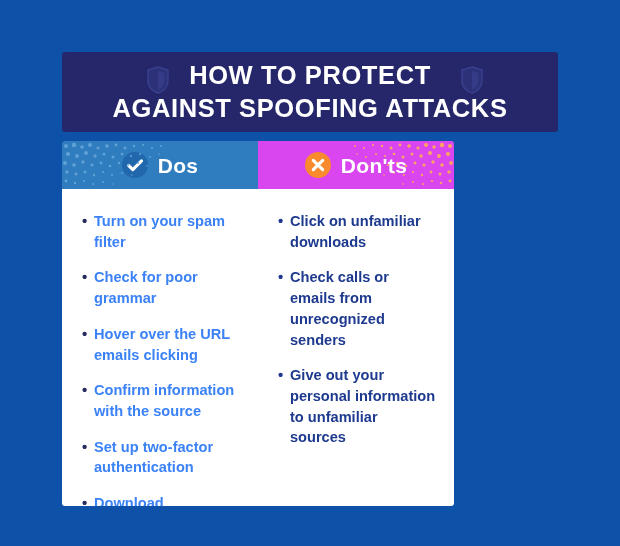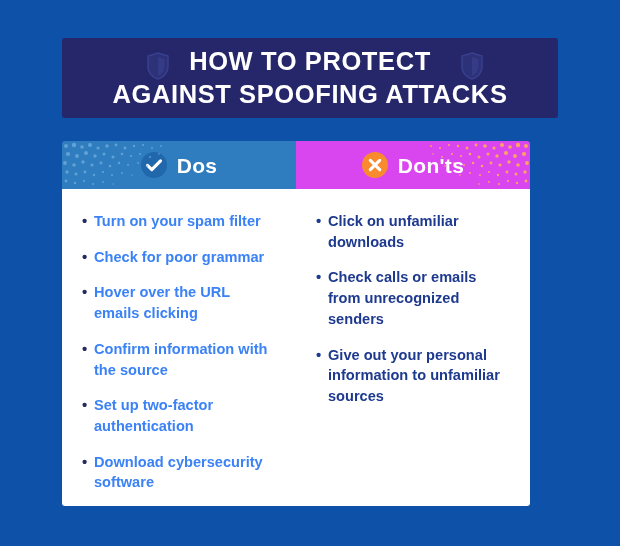--- a/index.html
+++ b/index.html
@@ -17,21 +17,21 @@
 
   #infographic {
     position: absolute;
     inset: 0;
   }
 
   
   .title-banner {
     position: absolute;
     left: 62px;
-    top: 38px;
+    top: 52px;
     width: 496px;
     height: 80px;
     background: #26276b;
     border-radius: 3px;
     display: flex;
     align-items: center;
     justify-content: center;
   }
   .title-inner {
     position: relative;
@@ -59,21 +59,21 @@
     opacity: 1;
   }
   .shield-left  { left: 84px; }
   .shield-right { left: 398px; }
 
   
   .columns {
     position: absolute;
     left: 62px;
     top: 141px;
-    width: 468px;
+    width: 392px;
     height: 365px;
     display: flex;
     border-radius: 3px;
     overflow: hidden;
   }
   .column {
     width: 50%;
     display: flex;
     flex-direction: column;
   }

